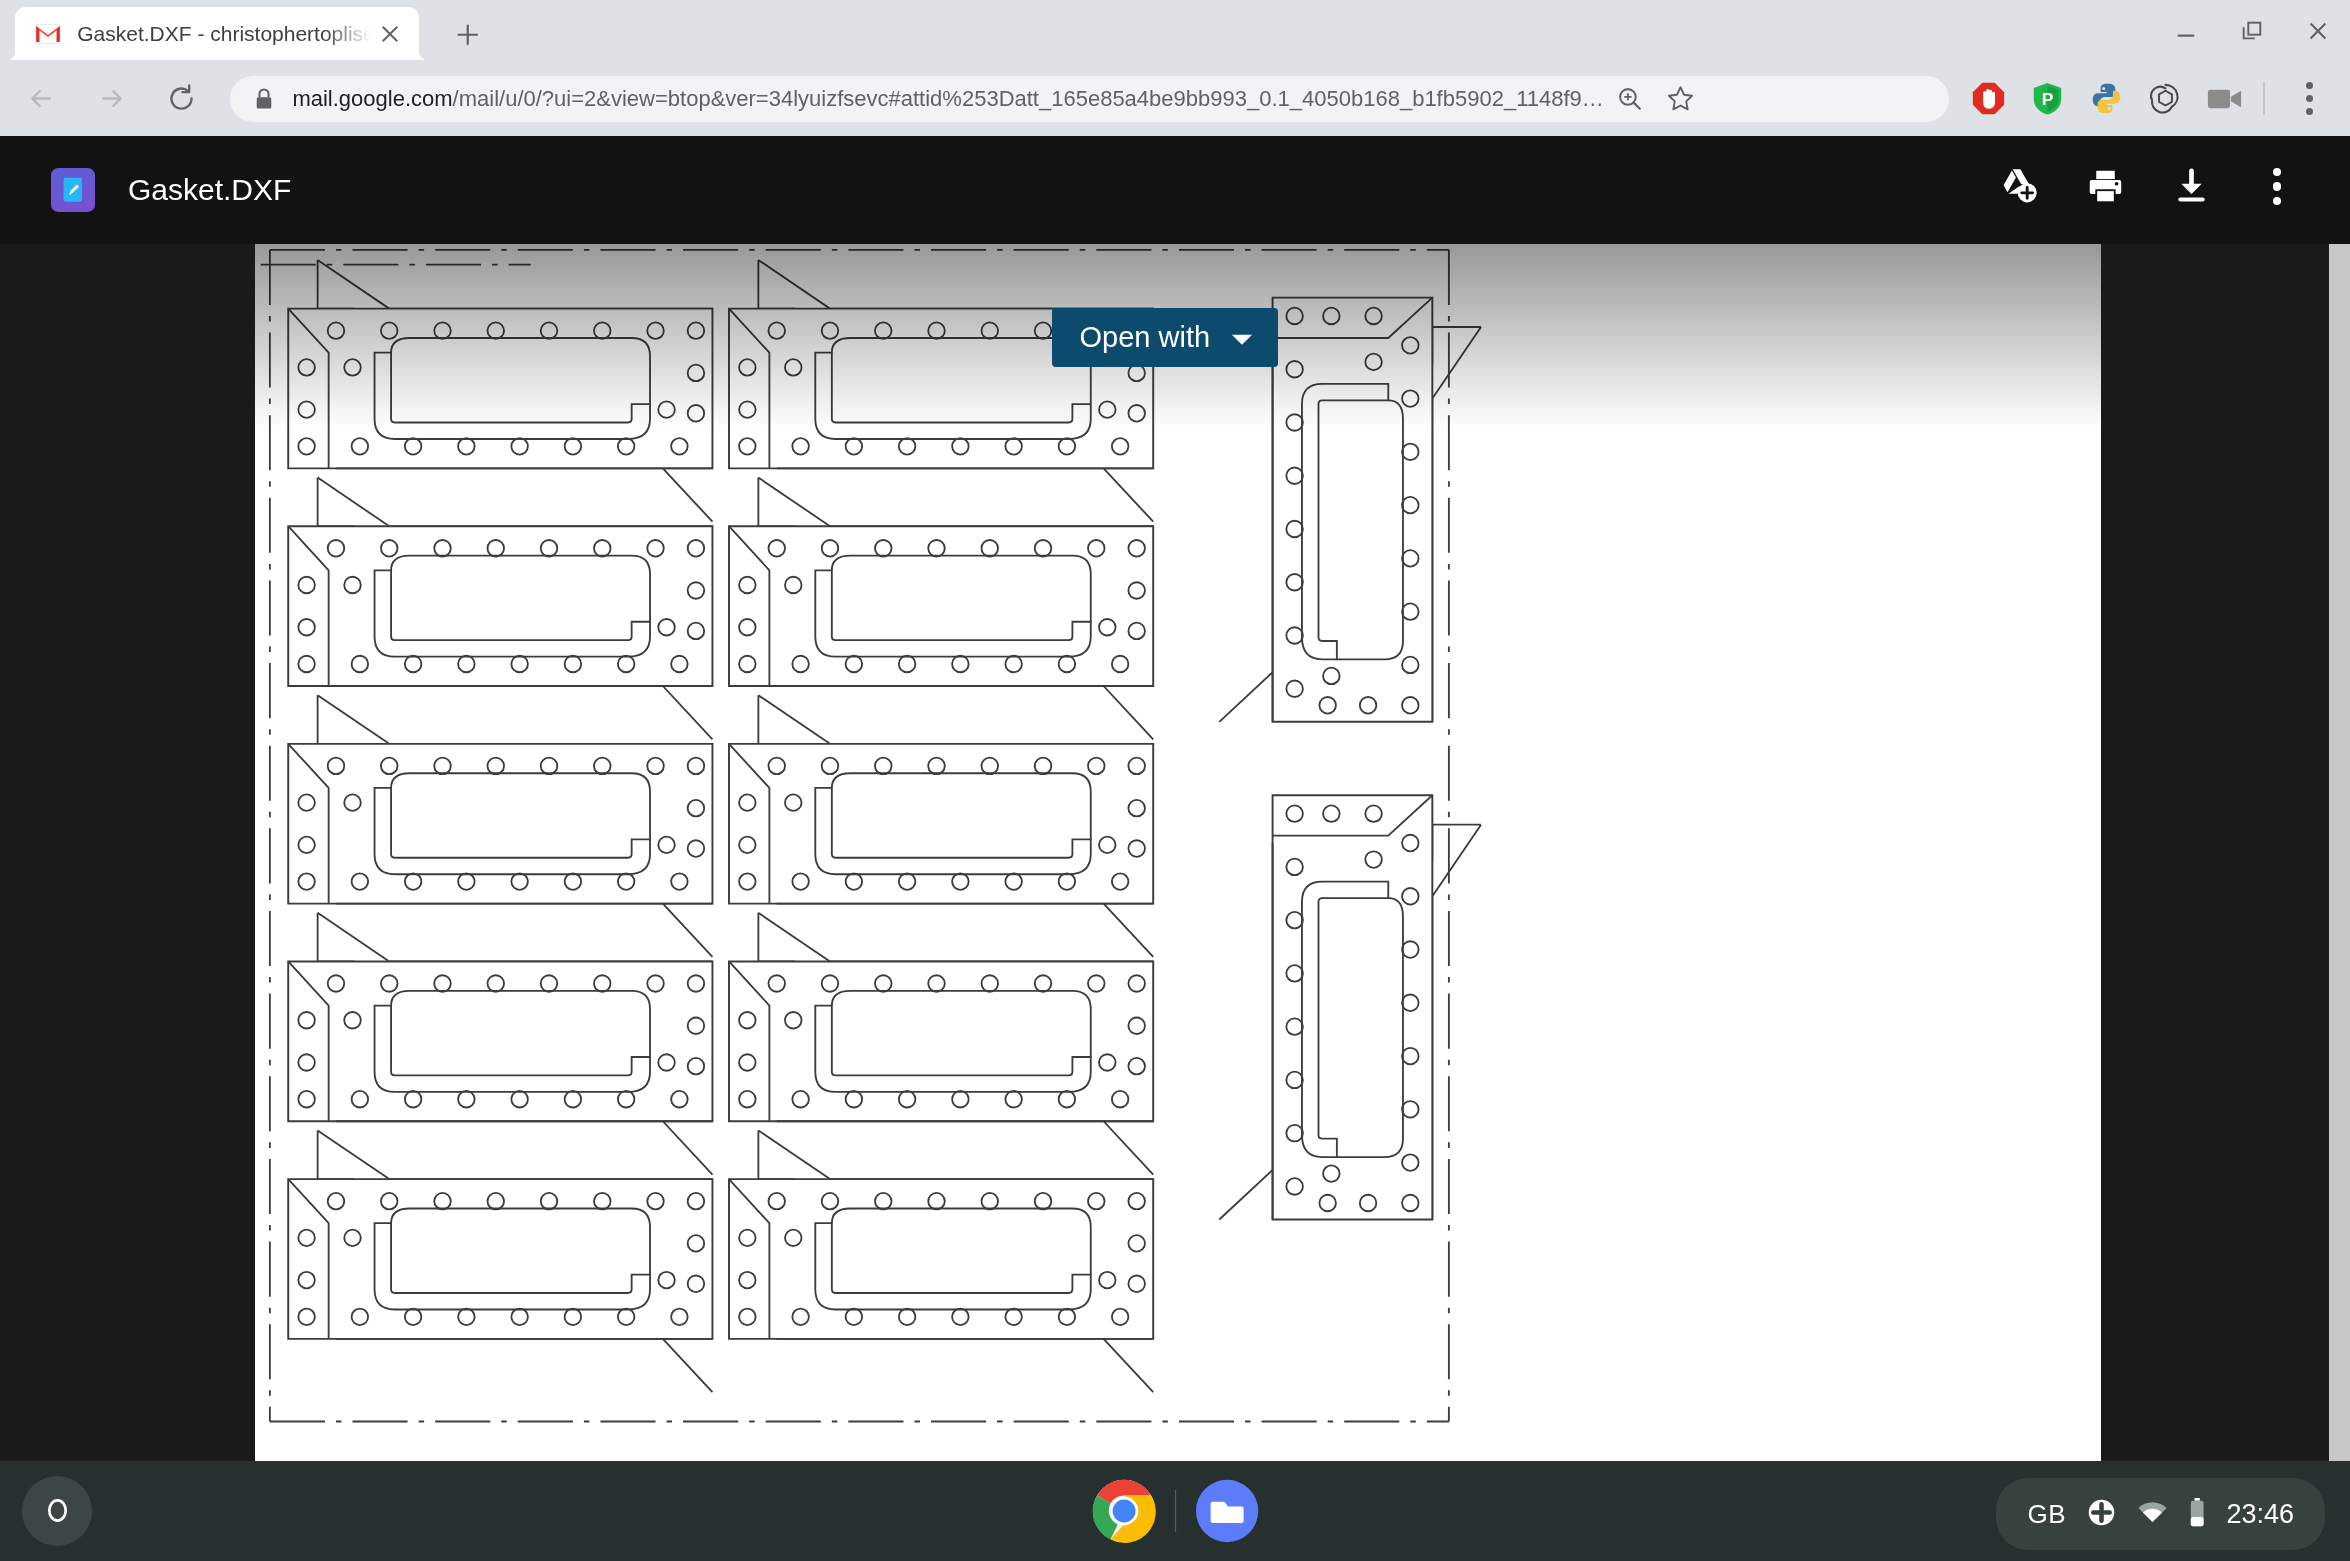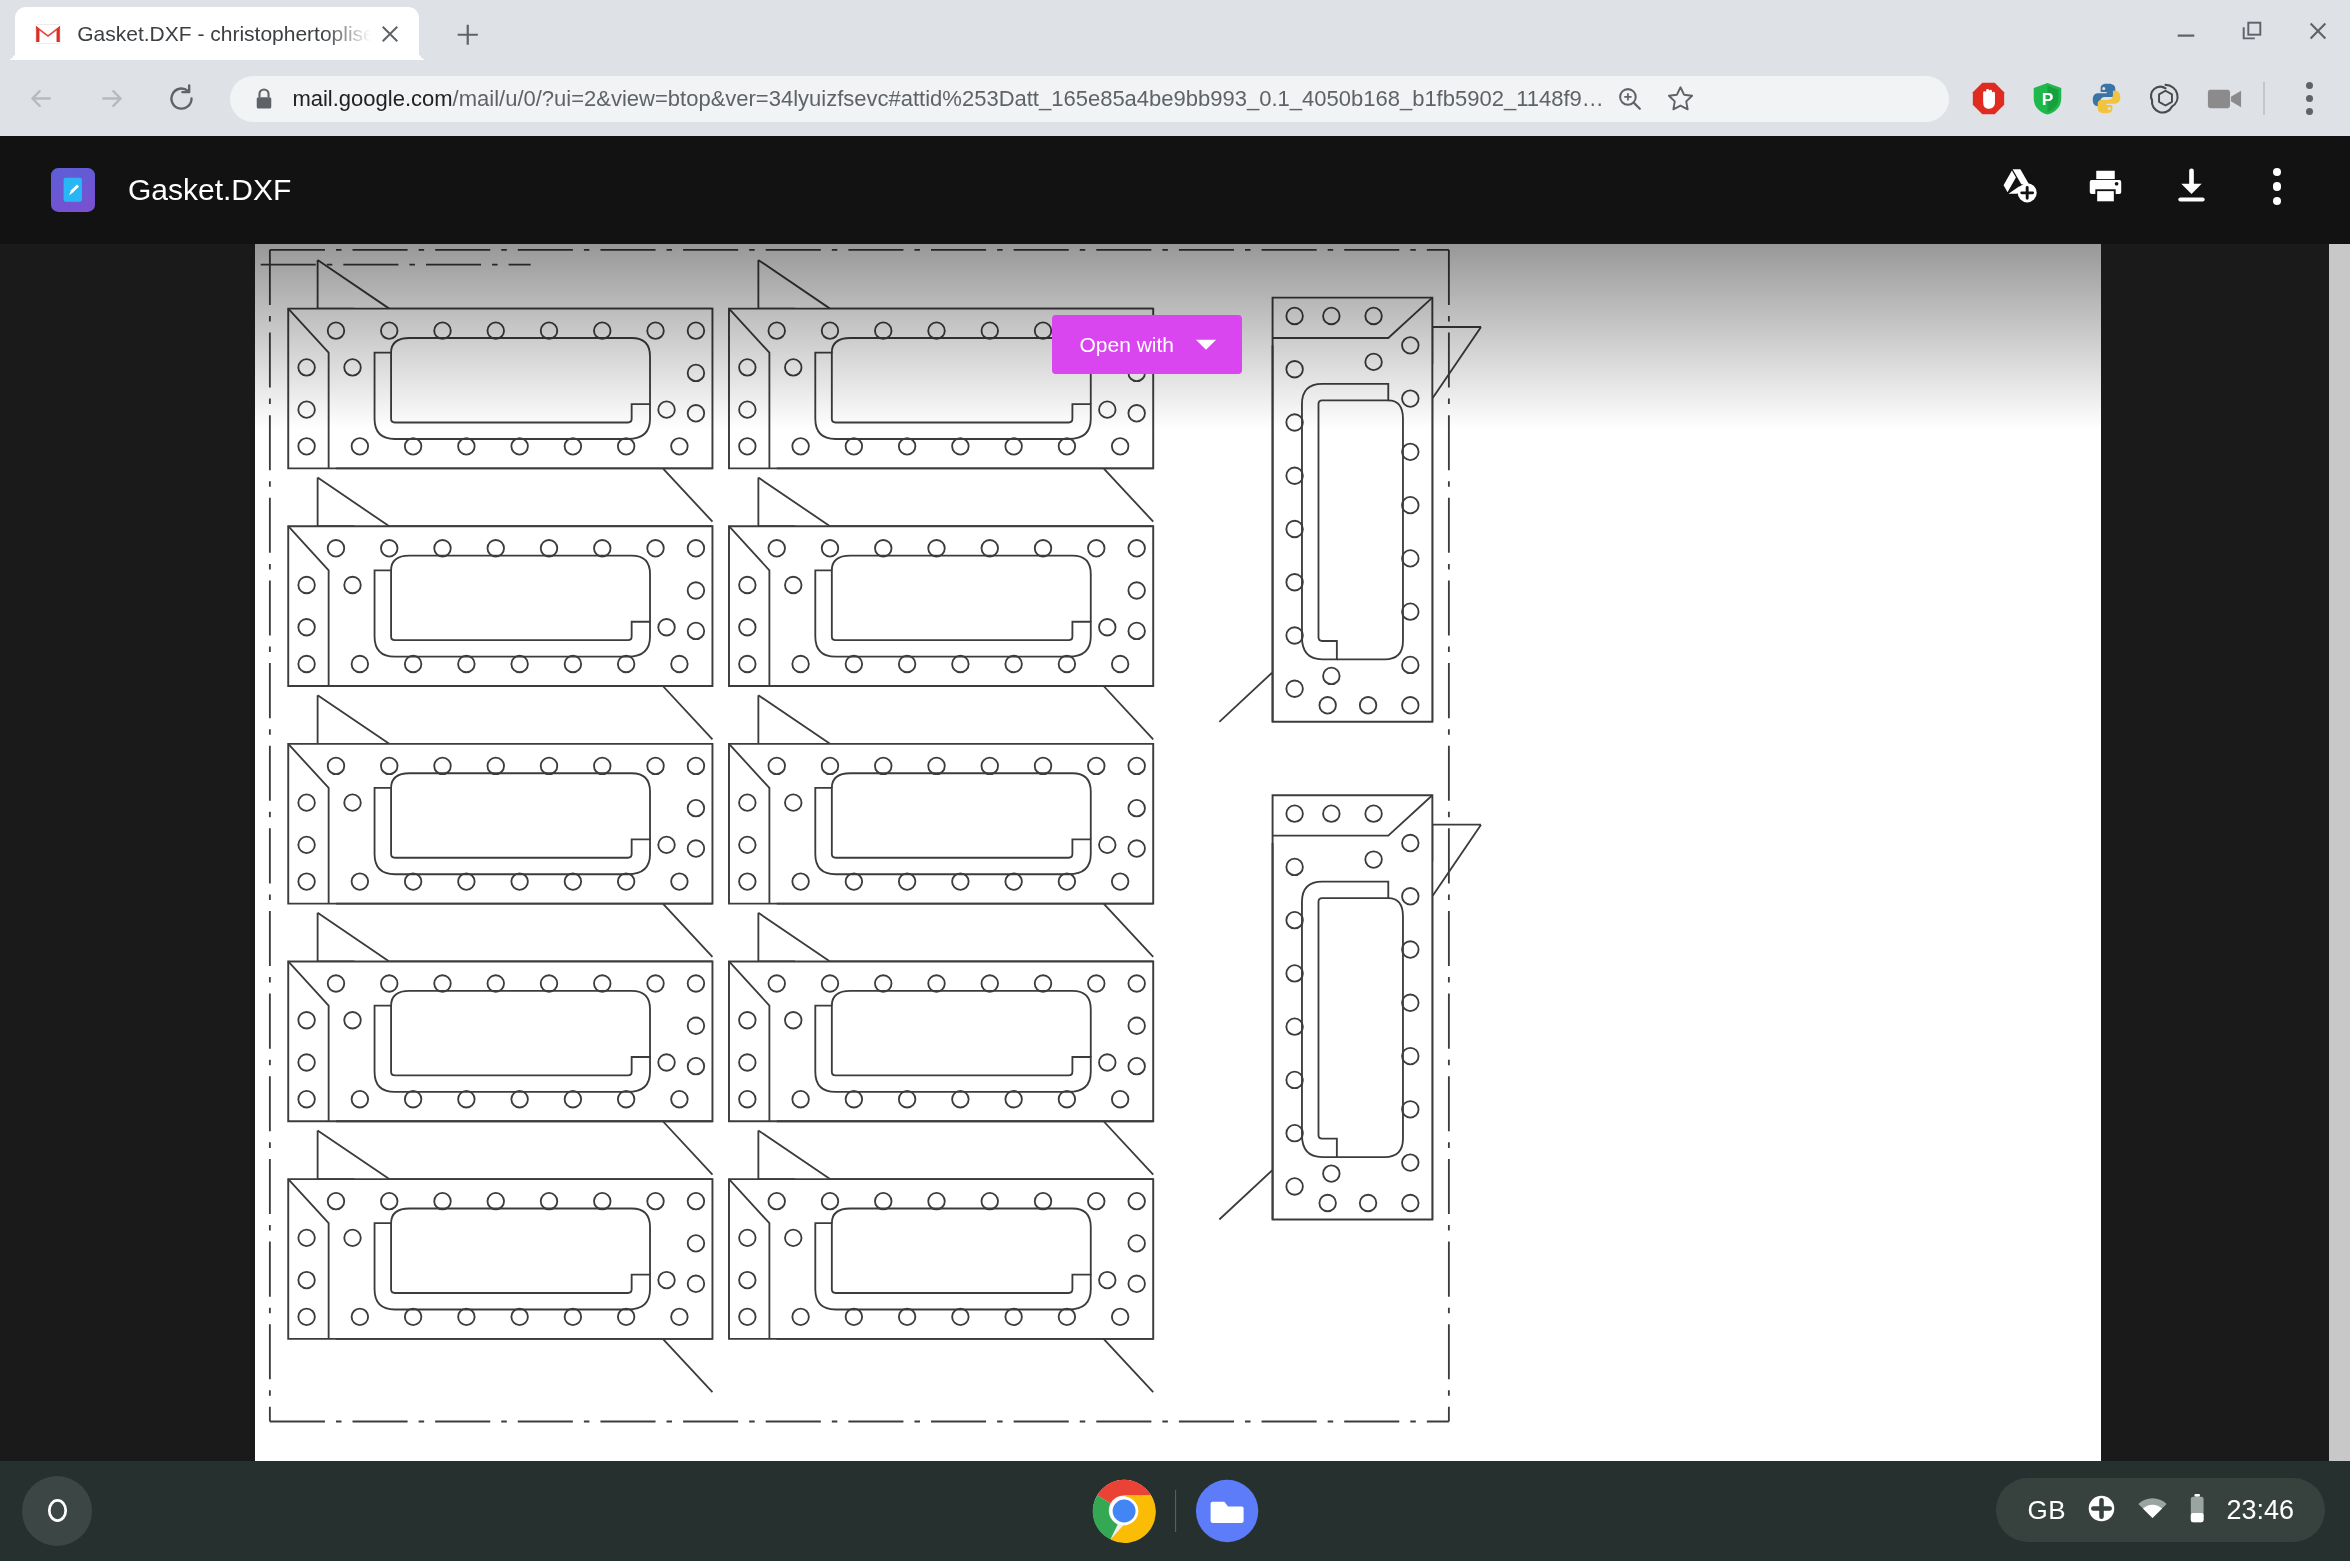--- a/index.html
+++ b/index.html
@@ -134,26 +134,26 @@
   #file-icon-wrap {
     width: 44px; height: 44px; margin-left: 51px; flex: none;
     background: linear-gradient(160deg,#5b5fd6,#7b4fd0);
     border-radius: 7.3px;
     display: flex; align-items: center; justify-content: center;
   }
   #file-title {
     margin-left: 33px; color: #ffffff; font-size: 30px; font-weight: 400;
   }
   #open-with-button {
-    position: absolute; left: 1052px; top: 179px;
+    position: absolute; left: 1052px; top: 172px;
     height: 59px; padding: 0 24px 0 27.5px;
-    background: #d946ef;
+    background: #0c4a6e;
     border-radius: 3.7px;
     display: flex; align-items: center; gap: 20px;
-    color: #ffffff; font-size: 21px;
+    color: #ffffff; font-size: 29px;
     z-index: 40;
   }
   #viewer-actions {
     position: absolute; right: 31px; top: 0; height: 101px;
     display: flex; align-items: center; gap: 0;
   }
   .vaction {
     width: 86px; height: 101px;
     display: flex; align-items: center; justify-content: center;
     color: #ffffff;
@@ -198,21 +198,21 @@
     display: flex; align-items: center; justify-content: center;
   }
   #shelf-apps {
     position: absolute; left: 50%; top: 0; transform: translateX(-50%);
     height: 100px; display: flex; align-items: center; gap: 0;
   }
   .shelf-app { width: 101px; height: 100px; display: flex; align-items: center; justify-content: center; }
   #shelf-sep { width: 1.8px; height: 42px; background: #5b6765; }
   #status-tray {
     position: absolute; right: 26px; top: 17.4px;
-    height: 64px; border-radius: 32px;
+    height: 72px; border-radius: 32px;
     background: #37423f;
     display: flex; align-items: center; gap: 20px;
     padding: 0 31px;
     color: #ffffff;
   }
   #tray-locale { font-size: 26px; letter-spacing: 0.5px; }
   #tray-clock { font-size: 27px; }
 </style>
 </head>
 <body>

